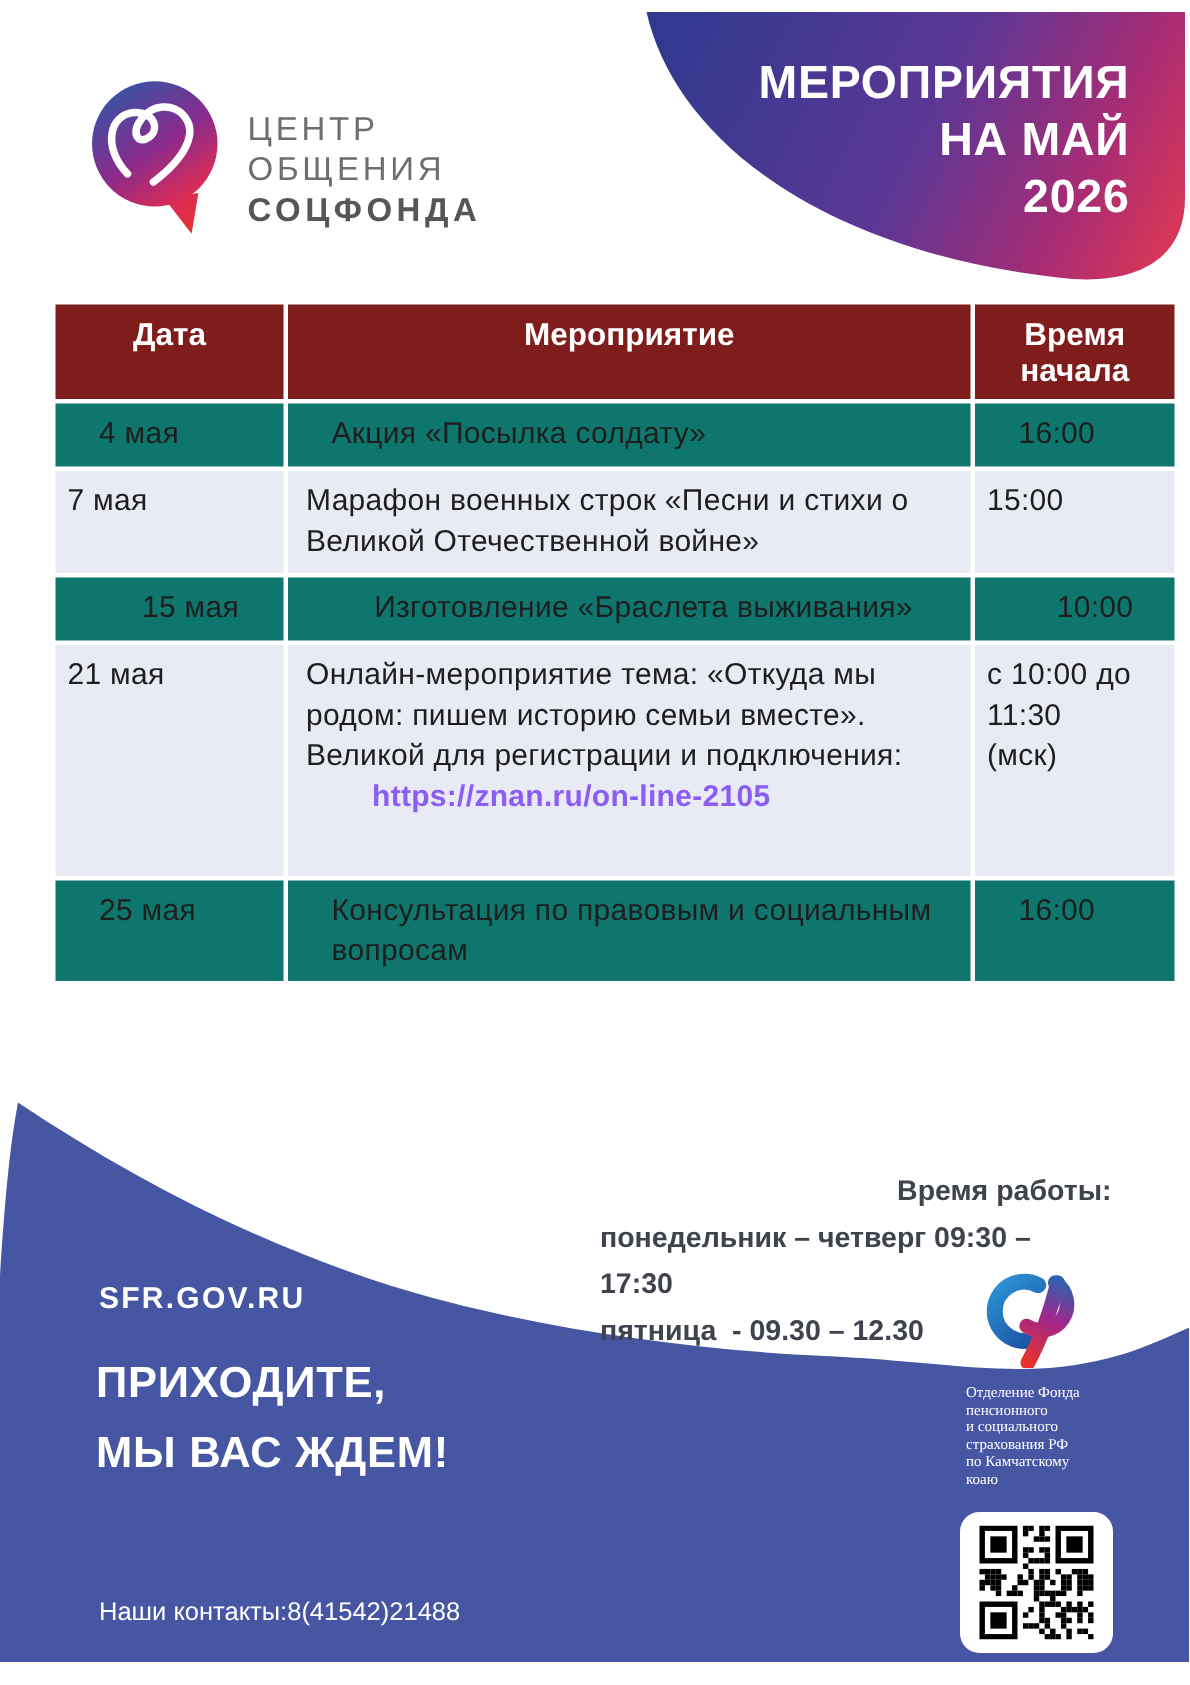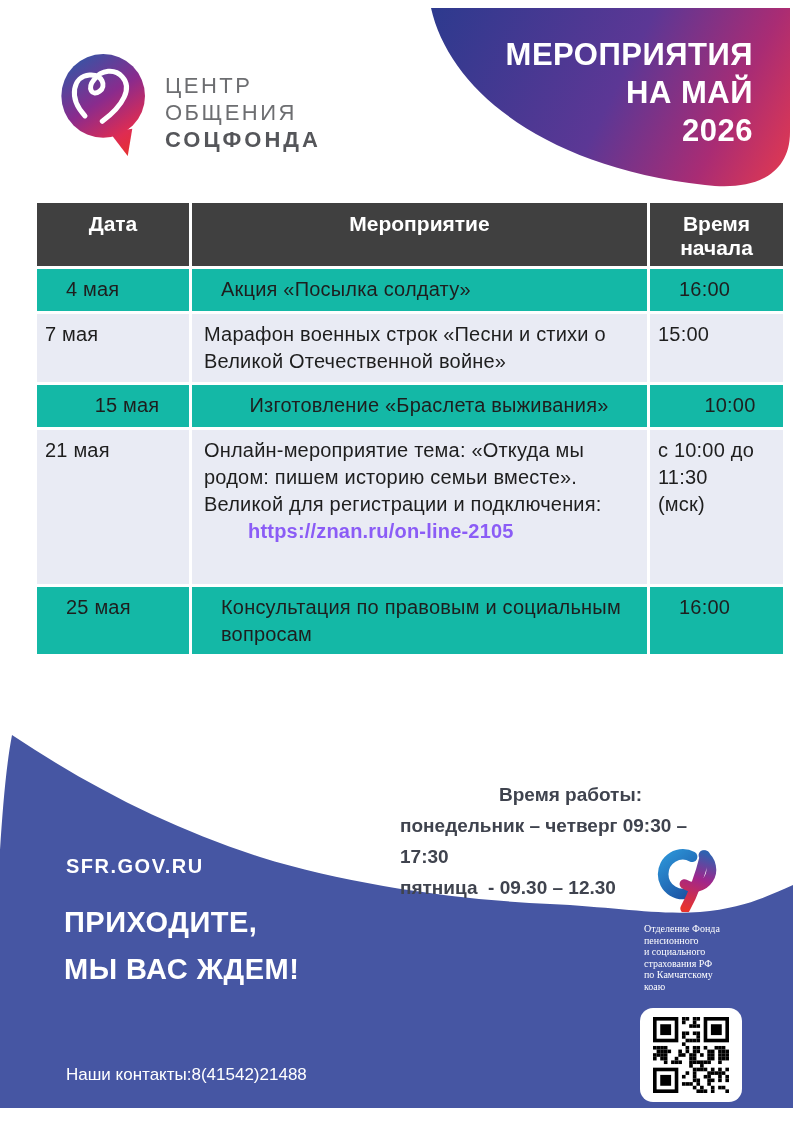--- a/index.html
+++ b/index.html
@@ -13,38 +13,38 @@
 
   
   .brand-logo{position:absolute;left:55px;top:50px;width:100px;height:110px;}
   .brand-name{position:absolute;left:165px;top:72px;color:#6d6e71;font-size:22px;
               line-height:27px;letter-spacing:2.5px;}
   .brand-name .b3{font-weight:bold;color:#55565a;letter-spacing:3px;}
 
   
   .events{position:absolute;left:34px;top:200px;width:752px;border-collapse:separate;
           border-spacing:3px;table-layout:fixed;}
-  .events th{background:#404040;color:#ffffff;font-weight:bold;font-size:21px;
+  .events th{background:#7f1d1d;color:#ffffff;font-weight:bold;font-size:21px;
              text-align:center;vertical-align:top;padding:9px 4px 4px 4px;height:50px;}
   .events td{font-size:20px;color:#1e1e1e;vertical-align:top;padding-top:7px;
              letter-spacing:.2px;line-height:27px;}
-  .events tr.odd td{background:#14b8a6;padding-left:29px;}
+  .events tr.odd td{background:#0f766e;padding-left:29px;}
   .events tr.even td{background:#e9ebf4;}
   .events td.c-date{padding-left:8px;}
   .events td.c-event{padding-left:12px;padding-right:10px;}
   .events td.c-time{padding-left:8px;padding-right:2px;white-space:pre-line;}
   .r1 td{height:34px;} .r2 td{height:60px;} .r3 td{height:34px;text-align:center;}
   .r4 td{height:146px;} .r5 td{height:59px;}
   .event-link{display:block;font-weight:bold;color:#8b5cf6;text-decoration:none;margin-left:44px;}
 
   
   .footer-svg{position:absolute;left:0;top:725px;width:793px;height:385px;}
   .hours{position:absolute;left:400px;top:779px;width:341px;color:#3f434e;
          font-weight:bold;font-size:19px;line-height:31px;}
-  .hours .hours-label{text-align:center;}
+  .hours .hours-label{text-align:right;}
   .hours .hours-line{white-space:pre-wrap;}
   .site-url{position:absolute;left:66px;top:855px;color:#ffffff;font-weight:bold;
             font-size:20px;letter-spacing:1.5px;}
   .cta{position:absolute;left:64px;top:899px;color:#ffffff;font-weight:bold;
        font-size:29px;line-height:47px;letter-spacing:.5px;}
   .contacts{position:absolute;left:66px;top:1026px;color:#ffffff;font-size:17px;
             line-height:19.5px;white-space:pre-wrap;}
   .sfr-logo{position:absolute;left:645px;top:844px;width:76px;height:68px;}
   .org-name{position:absolute;left:644px;top:923px;width:110px;color:#ffffff;
             font-size:10px;line-height:11.5px;white-space:pre-line;font-family:Liberation Serif, serif;}

